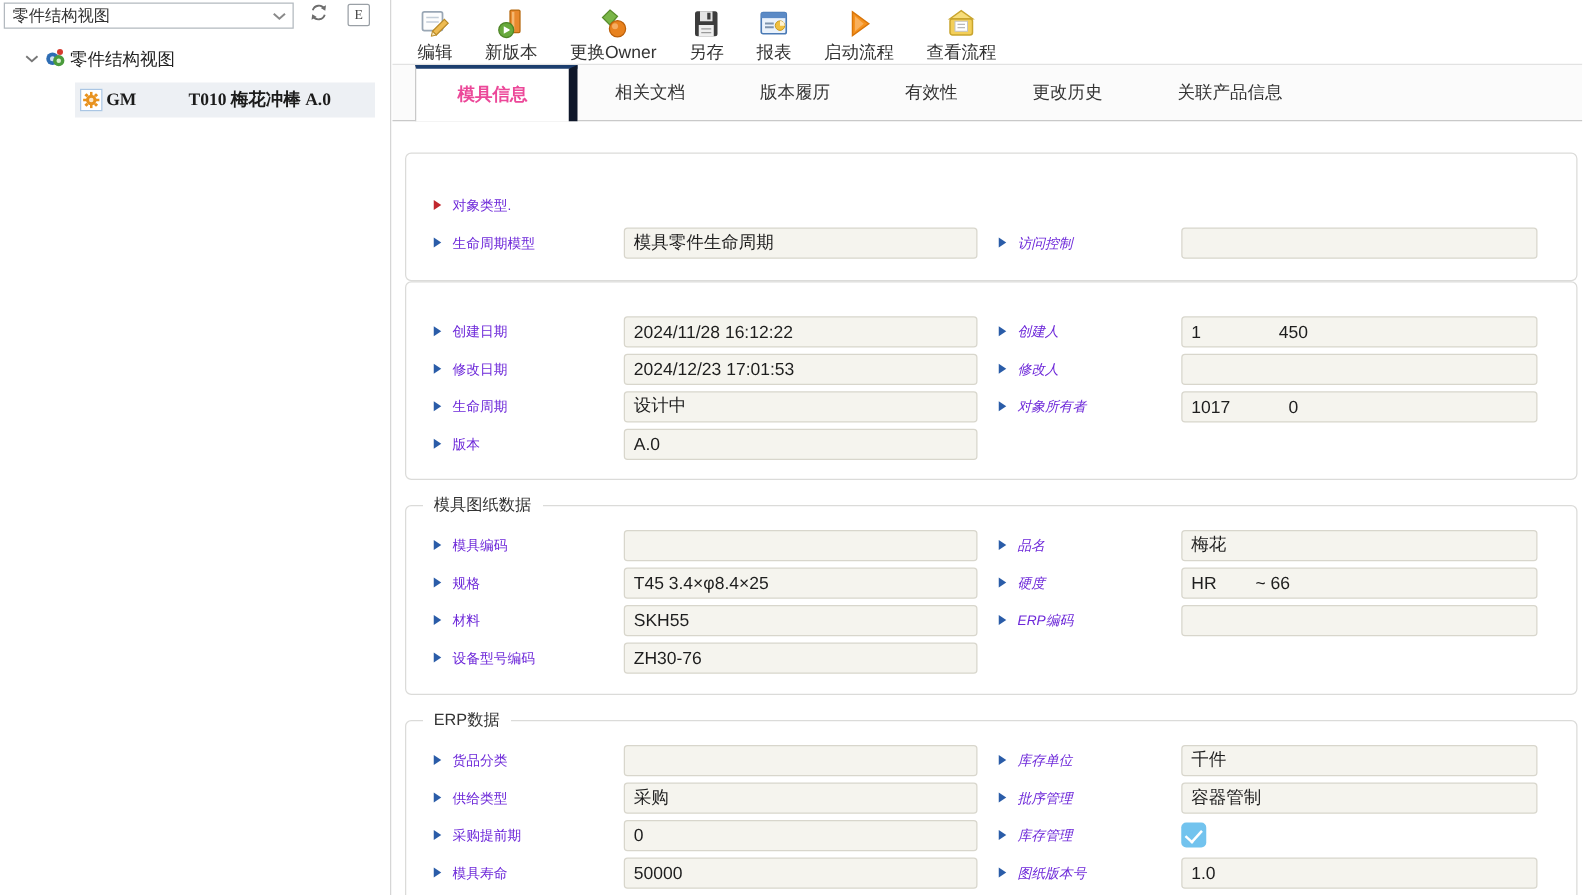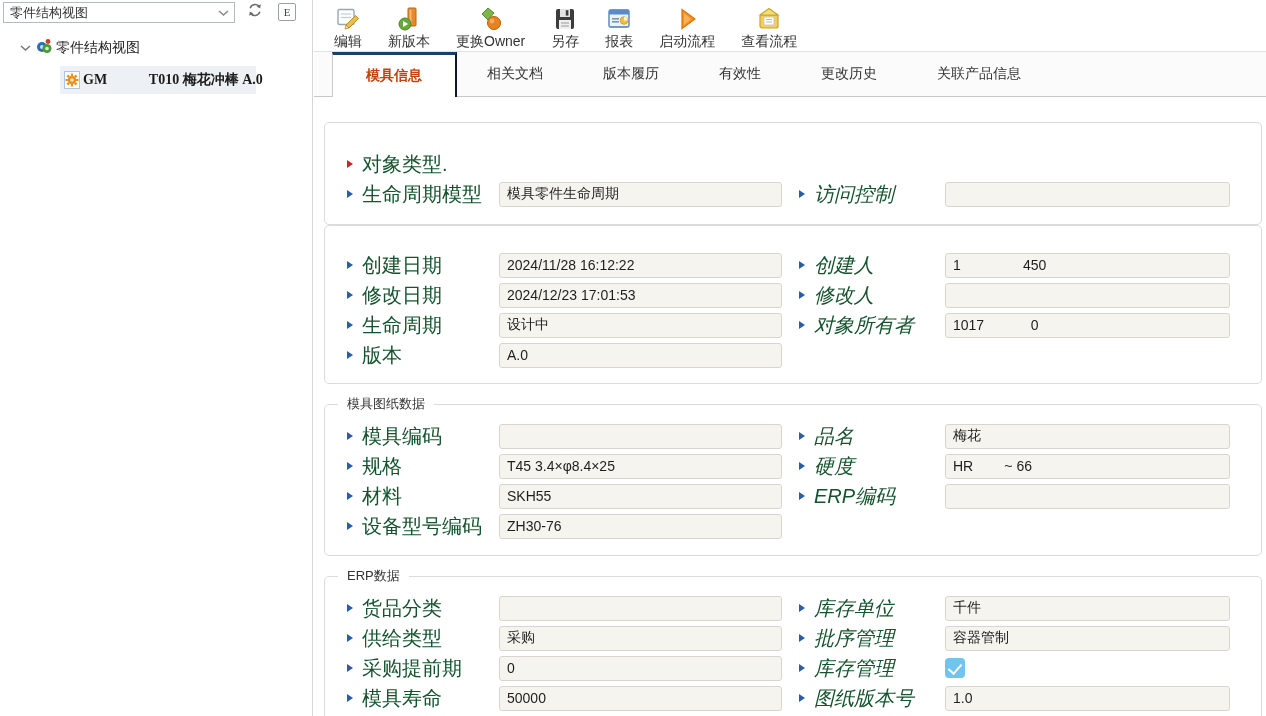--- a/index.html
+++ b/index.html
@@ -8,49 +8,49 @@
   .app { position:relative; width:1266px; height:716px; overflow:hidden; background:#fff; }
 
   
   .sidebar { position:absolute; left:0; top:0; width:313px; height:716px; background:#fff; border-right:1px solid #d6d6d6;font-family:Liberation Serif, serif; }
   .combo { position:absolute; left:3px; top:2px; width:232px; height:21px; border:1px solid #b3b9bf; background:#fff; display:flex; align-items:center; justify-content:space-between; padding:0 5px 0 6px; font-size:13px; color:#333; cursor:default; }
   .icon-btn { position:absolute; top:3px; width:18px; height:18px; display:flex; align-items:center; justify-content:center; }
   .refresh-btn { left:246px; }
   .e-btn { left:278px; border:1px solid #9aa0a6; border-radius:2px; font-size:11px; color:#444; background:#fff; }
   .tree-root { position:absolute; left:0; top:36px; height:24px; width:100%; display:flex; align-items:center; font-size:14px; color:#222; }
   .tree-root .expander { margin-left:20px; margin-right:4px; }
-  .tree-child { position:absolute; left:60px; top:66px; height:28px; width:196px; background:#edf0f4; display:flex; align-items:center; font-size:14px; font-weight:bold; color:#1b1b1b; }
+  .tree-child { position:absolute; left:60px; top:66px; height:28px; width:240px; background:#edf0f4; display:flex; align-items:center; font-size:14px; font-weight:bold; color:#1b1b1b; }
   .tree-child .node-icon-box { width:18px; height:18px; border:1px solid #aac6e4; background:#fff; margin:0 3px 0 4px; display:flex; align-items:center; justify-content:center; }
   .pre { white-space:pre; }
 
   
   .main { position:absolute; left:314px; top:0; right:0; height:716px; display:flex; flex-direction:column; background:#fff; }
   .toolbar { height:52px; border-bottom:1px solid #e2e2e2; display:flex; align-items:flex-end; padding-left:20px; gap:26px; background:#fff; flex:0 0 auto; }
   .tb-btn { display:flex; flex-direction:column; align-items:center; gap:1px; font-size:14px; color:#333; cursor:default; }
   .tb-btn svg { display:block; }
 
   .tabbar { height:45px; background:#fbfbfb; border-bottom:1px solid #c9c9c9; display:flex; align-items:stretch; padding-left:18px; flex:0 0 auto; position:relative; }
   .tab { display:flex; align-items:center; padding:0 30px; font-size:14px; color:#333; cursor:default; }
-  .tab.active { background:#fff; border-top:3px solid #1c3e6e; border-left:1px solid #c9c9c9; border-right:2px solid #0f172a; margin-bottom:-1px; color:#c2410c; font-weight:bold; padding:0 33px; }
+  .tab.active { background:#fff; border-top:3px solid #1c3e6e; border-left:1px solid #c9c9c9; border-right:7px solid #0f172a; margin-bottom:-1px; color:#ec4899; font-weight:bold; padding:0 33px; }
 
   .content { flex:1 1 auto; overflow:hidden; background:#fff; padding:25px 4px 0 10px; }
 
   .secbox { border:1px solid #dbdbd9; border-radius:5px; background:#fff; }
   .sec1 { padding:26px 0 15px 0; }
   .sec2 { padding:24px 0 13px 0; }
   fieldset.secbox { margin-top:11px; padding:8px 16px 14px 0; }
   fieldset.secbox legend { margin-left:13px; padding:0 9px; font-size:13px; color:#333; }
   .sec4 { height:200px; }
 
   .cols { display:flex; }
   .col-l { width:470px; flex:0 0 auto; }
   .col-r { flex:1 1 auto; }
   .frow { height:30px; display:flex; align-items:center; }
   .frow.spacer { visibility:hidden; }
-  .flabel { display:flex; align-items:center; font-size:20px; color:#14532d;text-align:right; }
+  .flabel { display:flex; align-items:center; font-size:11px; color:#6d28d9;text-align:right; }
   .col-l .flabel { width:174px; padding-left:22px; flex:0 0 auto; }
   .col-r .flabel { width:150px; padding-left:4px; flex:0 0 auto;font-style:italic; }
   .arw { width:0; height:0; border-left:6px solid #2a5ca8; border-top:4.5px solid transparent; border-bottom:4.5px solid transparent; margin-right:9px; flex:0 0 auto; }
   .arw.req { border-left-color:#c1272d; }
   .ffield { height:25px; background:#f5f4ee; border:1px solid #d8d6cc; border-radius:3px; padding:0 7px; font-size:14px; color:#1e1e1e; display:flex; align-items:center; overflow:hidden; }
   .col-l .ffield { width:283px; }
   .col-r .ffield { width:285px; }
   .ftext { white-space:pre; }
   .checkbox { width:20px; height:20px; background:#72c3ee; border-radius:4px; position:relative; }
   .checkbox::after { content:""; position:absolute; left:6px; top:2.5px; width:6px; height:11px; border-right:2.5px solid #fff; border-bottom:2.5px solid #fff; transform:rotate(42deg); }

